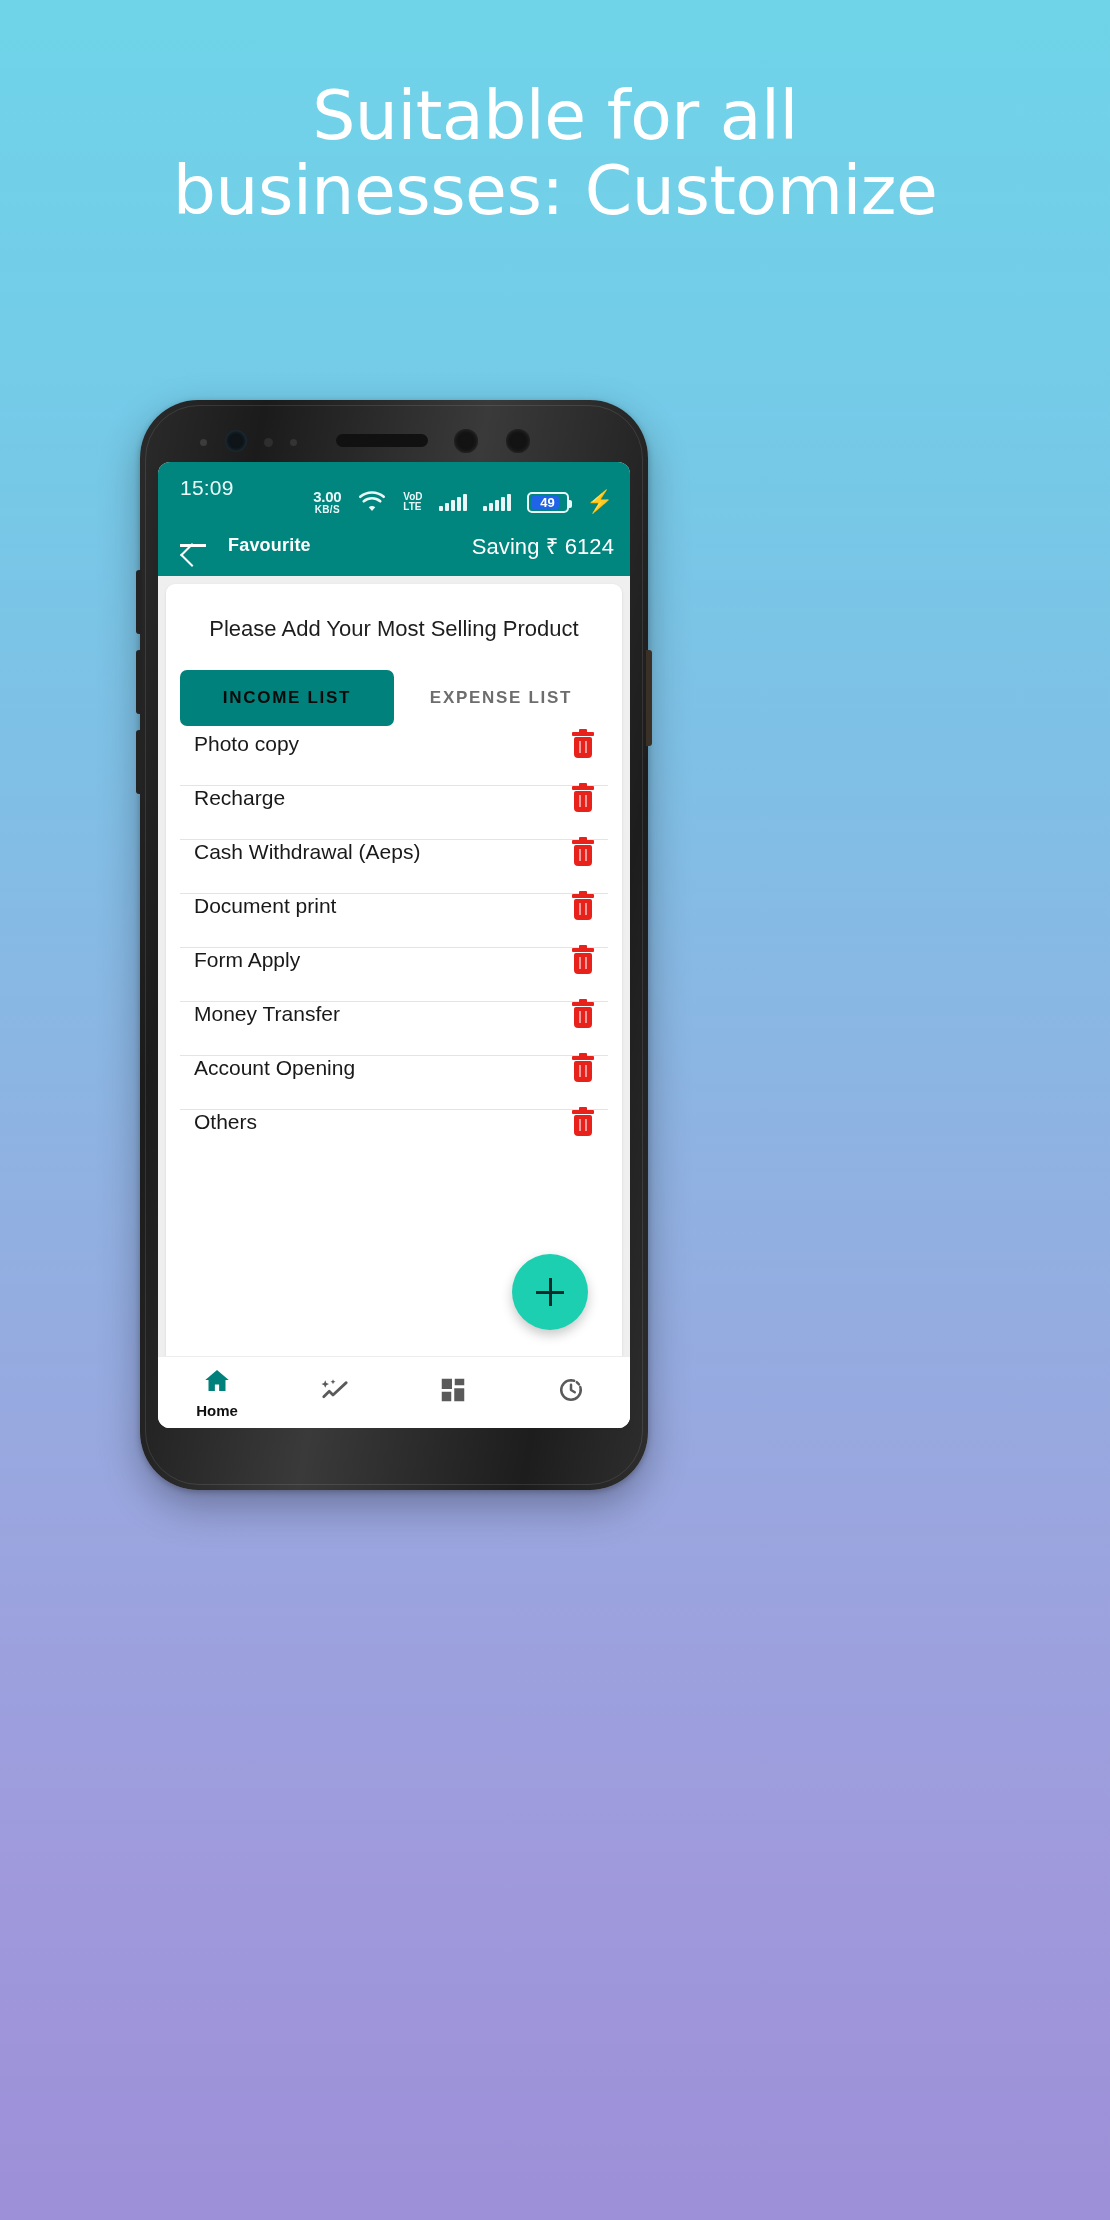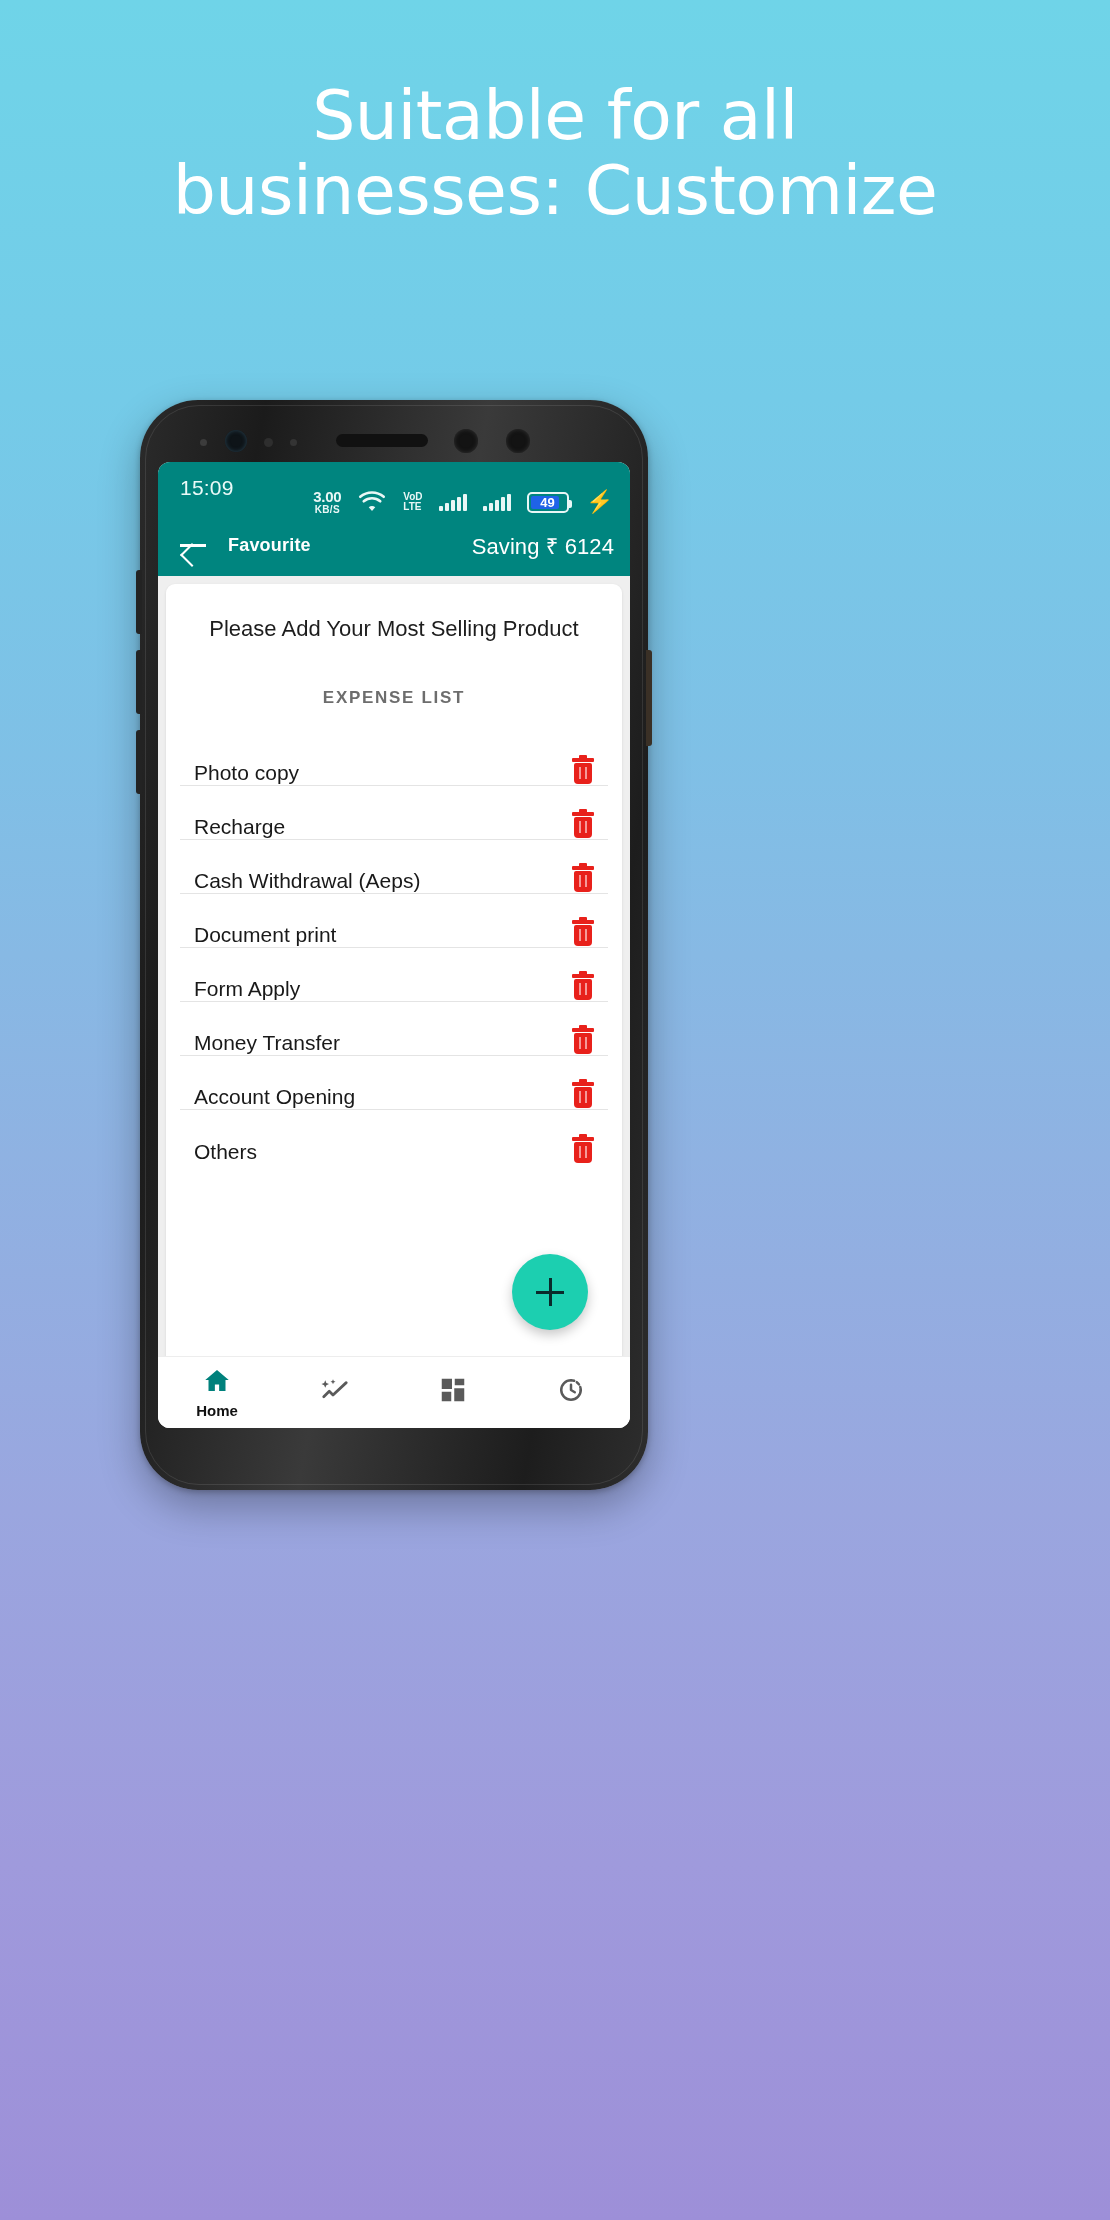--- a/index.html
+++ b/index.html
@@ -103,21 +103,21 @@
   }
   .card-title { text-align:center; font-size:22px; color:#1d1d1d; padding:32px 10px 0 10px; font-weight:400;}
 
   .tabs { display:flex; margin:28px 14px 0 14px; height:56px; }
   .tab { flex:1; display:flex; align-items:center; justify-content:center;
          font-size:17px; letter-spacing:1.7px; font-weight:600; color:#6d6d6d; cursor:pointer;}
   .tab.active { background:#00817c; color:#0a0a0a; border-radius:7px; }
 
   .list { margin:6px 14px 0 14px; }
   .list-item {
-    height:54px; display:flex; align-items:flex-end; justify-content:space-between;
+    height:54px; display:flex; align-items:flex-start; justify-content:space-between;
     border-bottom:1px solid #e4e4e4; padding:0 14px 0 14px;gap:32px;
   }
   .list-item:last-child { border-bottom:none; }
   .item-label { font-size:21px; color:#191919; }
 
   .trash { width:22px; height:27px; position:relative; cursor:pointer; flex:0 0 auto;}
   .trash .lid { position:absolute; top:0; left:0; width:22px; height:4px; background:#e8211b; border-radius:1px; }
   .trash .hdl { position:absolute; top:-3px; left:7px; width:8px; height:4px; background:#e8211b; border-radius:1px 1px 0 0; }
   .trash .can { position:absolute; top:5px; left:2px; width:18px; height:21px; background:#e8211b;
                 border-radius:2px 2px 4px 4px; }
@@ -216,20 +216,23 @@
       <div class="appbar-title">Favourite</div>
       <div class="appbar-saving">Saving ₹ 6124</div>
     </div>
 
     <div class="app-body">
       <div class="card">
 
         <div class="card-title">Please Add Your Most Selling Product</div>
 
         <div class="tabs">
+          <div class="tab active">
+            <span>INCOME LIST</span>
+          </div>
           <div class="tab">
             <span>EXPENSE LIST</span>
           </div>
         </div>
 
         <div class="list">
           <div class="list-item">
             <span class="item-label">Photo copy</span>
             <span class="trash">
                 <i class="hdl"></i>

